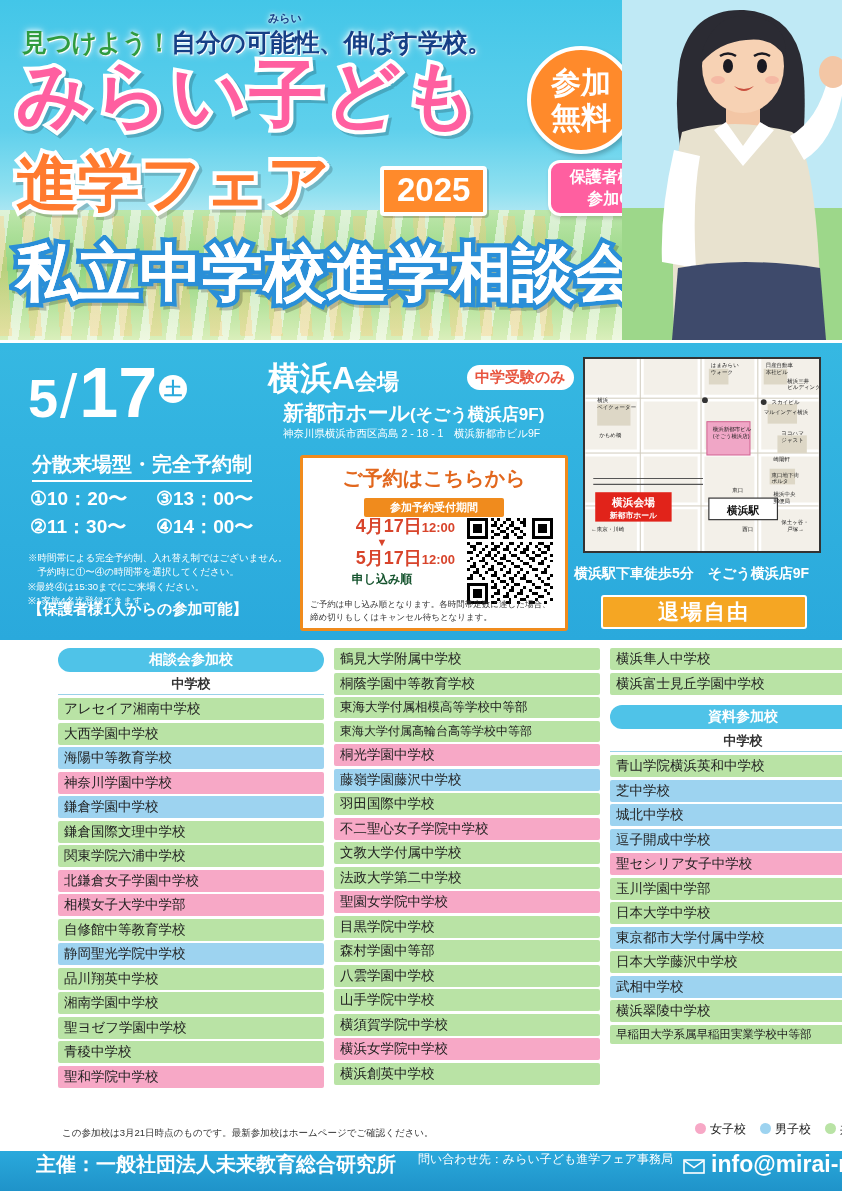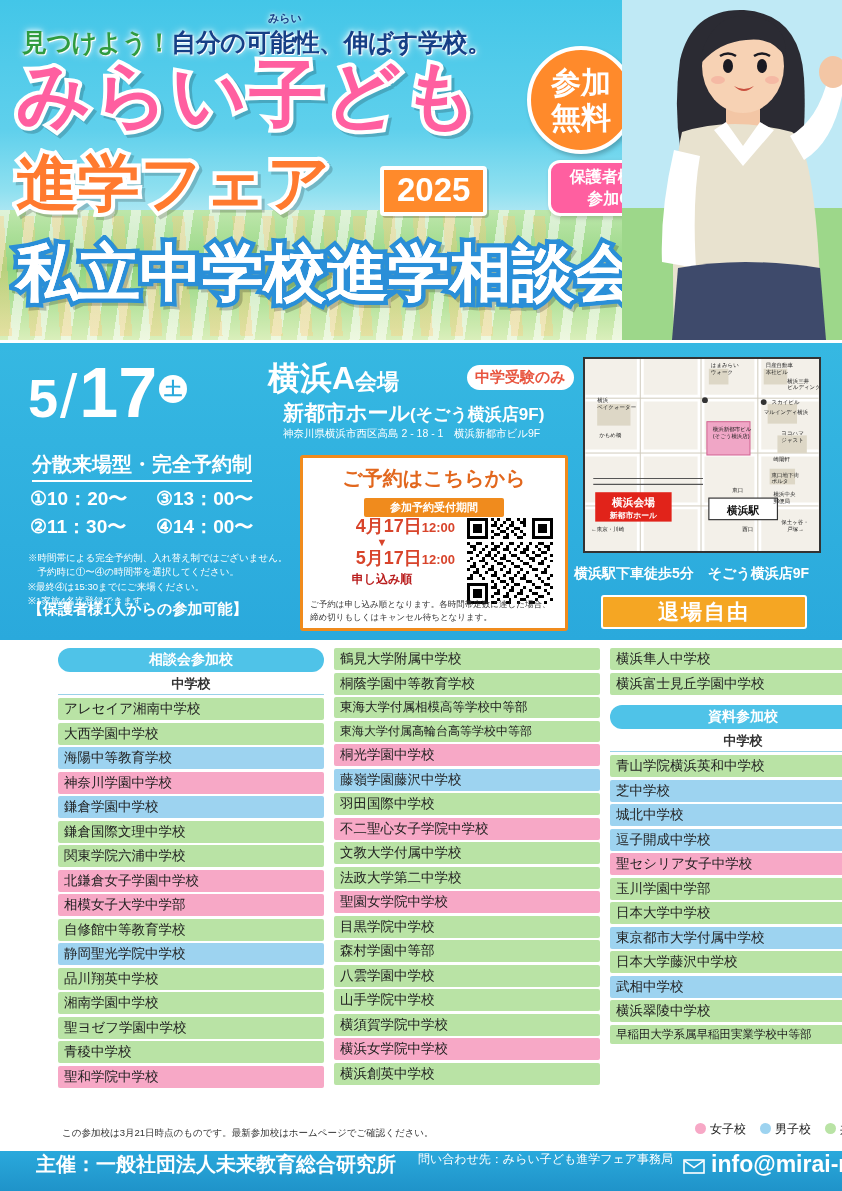--- a/index.html
+++ b/index.html
@@ -167,21 +167,21 @@
     color: #e2671d; font-weight: bold; font-size: 20px; text-align: center; margin-top: 7px;
   }
   .resv-period-label {
     margin: 6px auto 0; width: 140px; background: #f08b1d; color: #fff;
     font-size: 11px; font-weight: bold; text-align: center; border-radius: 2px; padding: 2px 0;
   }
   .resv-left { position: absolute; left: 6px; top: 58px; width: 146px; text-align: center; }
   .resv-date { color: #d8442b; font-weight: bold; font-size: 18px; line-height: 1.15; text-align: right; }
   .resv-date .mm { font-size: 13px; }
   .resv-arrow { color: #d8442b; font-size: 11px; line-height: 1; }
-  .resv-order { color: #b91c1c; font-size: 12px; font-weight: bold; margin-top: 3px; }
+  .resv-order { color: #14532d; font-size: 12px; font-weight: bold; margin-top: 3px; }
   .qr { position: absolute; right: 12px; top: 60px; width: 86px; height: 86px; }
   .resv-foot {
     position: absolute; left: 7px; right: 7px; bottom: 5px; font-size: 8.5px;
     color: #333; line-height: 1.45;
   }
 
   .map {
     position: absolute; left: 583px; top: 14px; width: 238px; height: 196px;
     background: #f2 efe8; background: #f3f0e9; border: 2px solid #333;
   }

